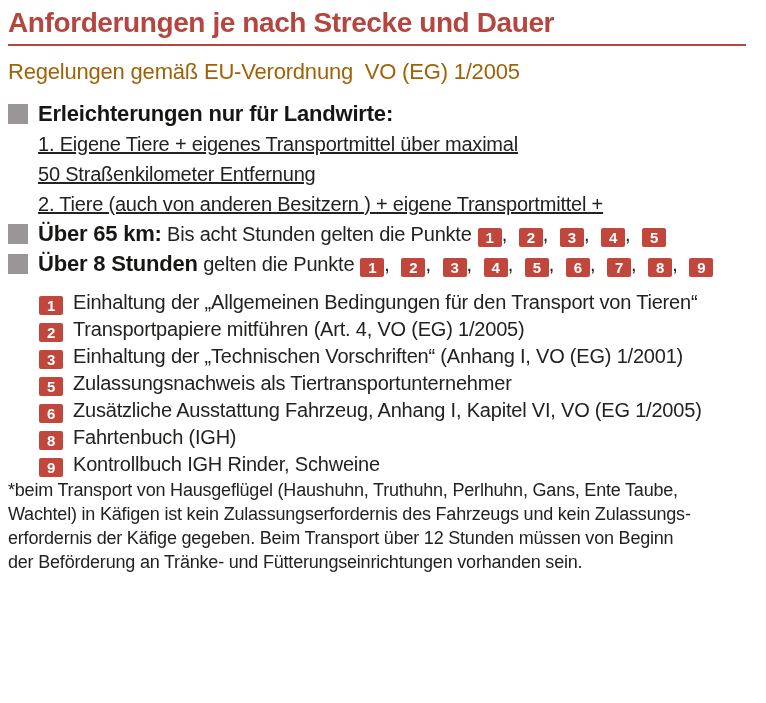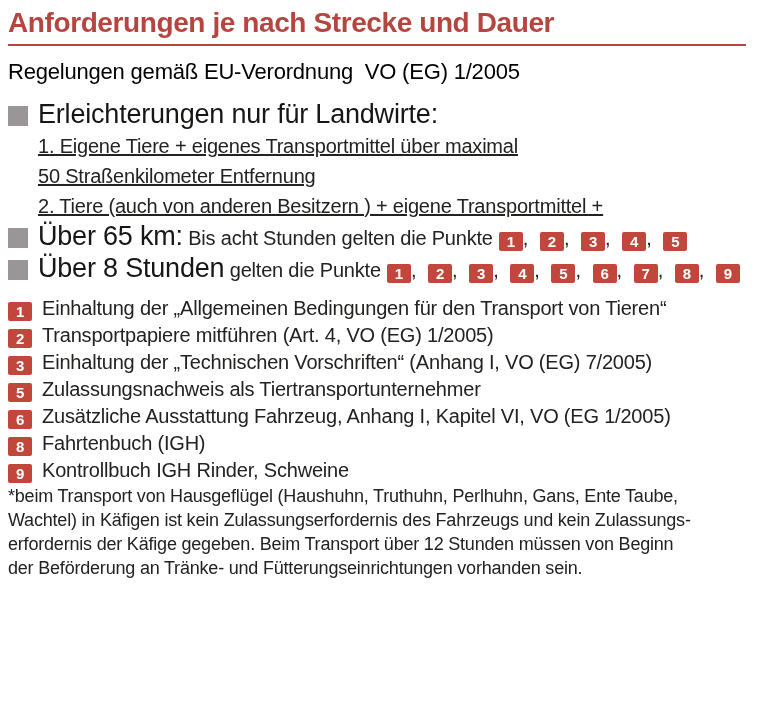--- a/index.html
+++ b/index.html
@@ -13,39 +13,39 @@
     width:766px;height:703px;background:#ffffff;overflow:hidden;
     font-family:"Liberation Sans", sans-serif;color:var(--ink);
   }
   .page{padding:6px 20px 0 8px;}
   .title{
     color:var(--red);font-size:28px;line-height:34px;font-weight:bold;
     margin:0;letter-spacing:-0.4px;white-space:nowrap;
   }
   .rule{height:2px;background:var(--red);margin:4px 0 13px 0;}
   .subtitle{
-    font-size:22px;line-height:26px;color:#000000;margin:0 0 14px 0;
+    font-size:22px;line-height:26px;color:#a16207;margin:0 0 14px 0;
     letter-spacing:-0.2px;white-space:pre;
   }
   .sec-line{
     font-size:20px;line-height:30px;letter-spacing:-0.2px;white-space:nowrap;
   }
   .sec-line.indent{padding-left:30px;text-decoration:underline;}
   .bullet{
     display:inline-block;width:20px;height:20px;background:var(--gray);
     margin-right:10px;vertical-align:-3px;
   }
-  .sec-bold{font-weight:normal;font-size:27px;color:#161614;}
+  .sec-bold{font-weight:bold;font-size:22px;color:#161614;}
   .badge{
     display:inline-block;min-width:24px;height:19px;background:var(--badge);
     color:#ffffff;font-weight:bold;font-size:15px;line-height:19px;
     text-align:center;border-radius:2px;vertical-align:-2px;margin-left:6px;
   }
   .sep{letter-spacing:0;}
-  .legend{margin-top:10px;}
+  .legend{margin-top:10px;margin-left:31px;}
   .legend-row{
     font-size:20px;line-height:27px;letter-spacing:-0.2px;white-space:nowrap;
   }
   .legend-badge{
     display:inline-block;min-width:24px;height:19px;background:var(--badge);
     color:#ffffff;font-weight:bold;font-size:15px;line-height:19px;
     text-align:center;border-radius:2px;vertical-align:-2px;margin:0 10px 0 0;
   }
   .footnote{}
   .footnote-line{
@@ -65,21 +65,21 @@
       <div class="sec-line indent"><span class="sec-text">1. Eigene Tiere + eigenes Transportmittel über maximal</span></div>
       <div class="sec-line indent"><span class="sec-text">50 Straßenkilometer Entfernung</span></div>
       <div class="sec-line indent"><span class="sec-text">2. Tiere (auch von anderen Besitzern ) + eigene Transportmittel +</span></div>
       <div class="sec-line"><span class="bullet"></span><span class="sec-bold">Über 65 km:</span> <span class="sec-text">Bis acht Stunden gelten die Punkte</span><span class="badge">1</span><span class="sep">, </span><span class="badge">2</span><span class="sep">, </span><span class="badge">3</span><span class="sep">, </span><span class="badge">4</span><span class="sep">, </span><span class="badge">5</span></div>
       <div class="sec-line"><span class="bullet"></span><span class="sec-bold">Über 8 Stunden</span> <span class="sec-text">gelten die Punkte</span><span class="badge">1</span><span class="sep">, </span><span class="badge">2</span><span class="sep">, </span><span class="badge">3</span><span class="sep">, </span><span class="badge">4</span><span class="sep">, </span><span class="badge">5</span><span class="sep">, </span><span class="badge">6</span><span class="sep">, </span><span class="badge">7</span><span class="sep">, </span><span class="badge">8</span><span class="sep">, </span><span class="badge">9</span></div>
     </div>
 
   <div class="legend" id="legend">
       <div class="legend-row"><span class="legend-badge">1</span><span class="legend-text">Einhaltung der „Allgemeinen Bedingungen für den Transport von Tieren“</span></div>
       <div class="legend-row"><span class="legend-badge">2</span><span class="legend-text">Transportpapiere mitführen (Art. 4, VO (EG) 1/2005)</span></div>
-      <div class="legend-row"><span class="legend-badge">3</span><span class="legend-text">Einhaltung der „Technischen Vorschriften“ (Anhang I, VO (EG) 7/2005)</span></div>
+      <div class="legend-row"><span class="legend-badge">3</span><span class="legend-text">Einhaltung der „Technischen Vorschriften“ (Anhang I, VO (EG) 1/2001)</span></div>
       <div class="legend-row"><span class="legend-badge">5</span><span class="legend-text">Zulassungsnachweis als Tiertransportunternehmer</span></div>
       <div class="legend-row"><span class="legend-badge">6</span><span class="legend-text">Zusätzliche Ausstattung Fahrzeug, Anhang I, Kapitel VI, VO (EG 1/2005)</span></div>
       <div class="legend-row"><span class="legend-badge">8</span><span class="legend-text">Fahrtenbuch (IGH)</span></div>
       <div class="legend-row"><span class="legend-badge">9</span><span class="legend-text">Kontrollbuch IGH Rinder, Schweine</span></div>
     </div>
 
   <div class="footnote" id="footnote">
       <div class="footnote-line">*beim Transport von Hausgeflügel (Haushuhn, Truthuhn, Perlhuhn, Gans, Ente Taube,</div>
       <div class="footnote-line">Wachtel) in Käfigen ist kein Zulassungserfordernis des Fahrzeugs und kein Zulassungs-</div>
       <div class="footnote-line">erfordernis der Käfige gegeben. Beim Transport über 12 Stunden müssen von Beginn</div>

